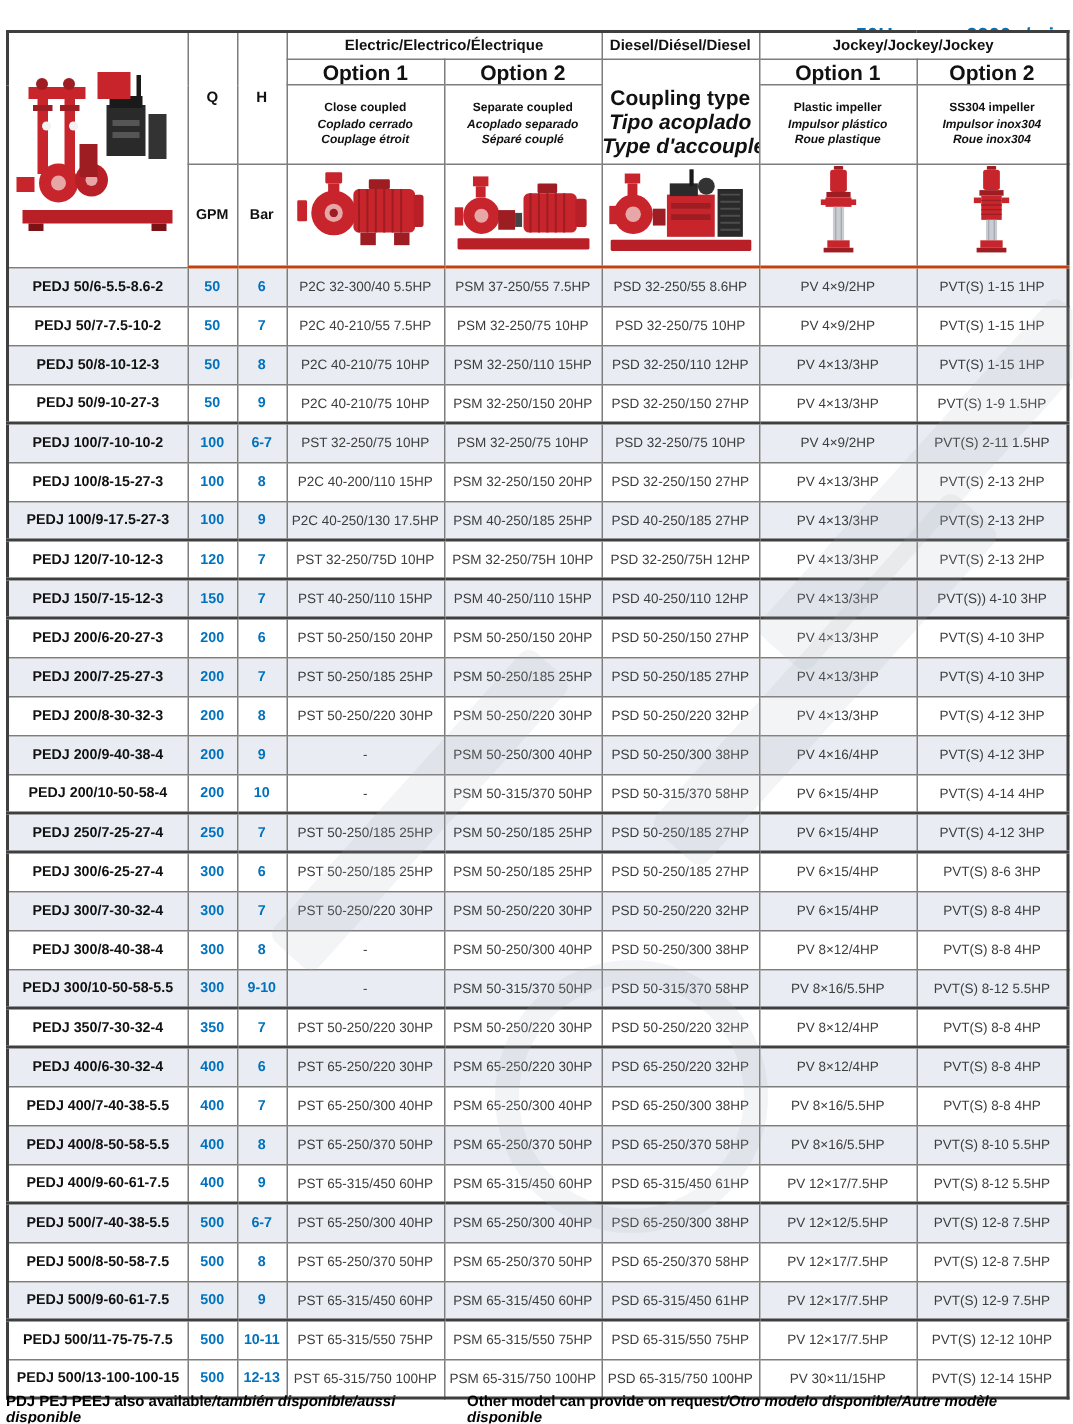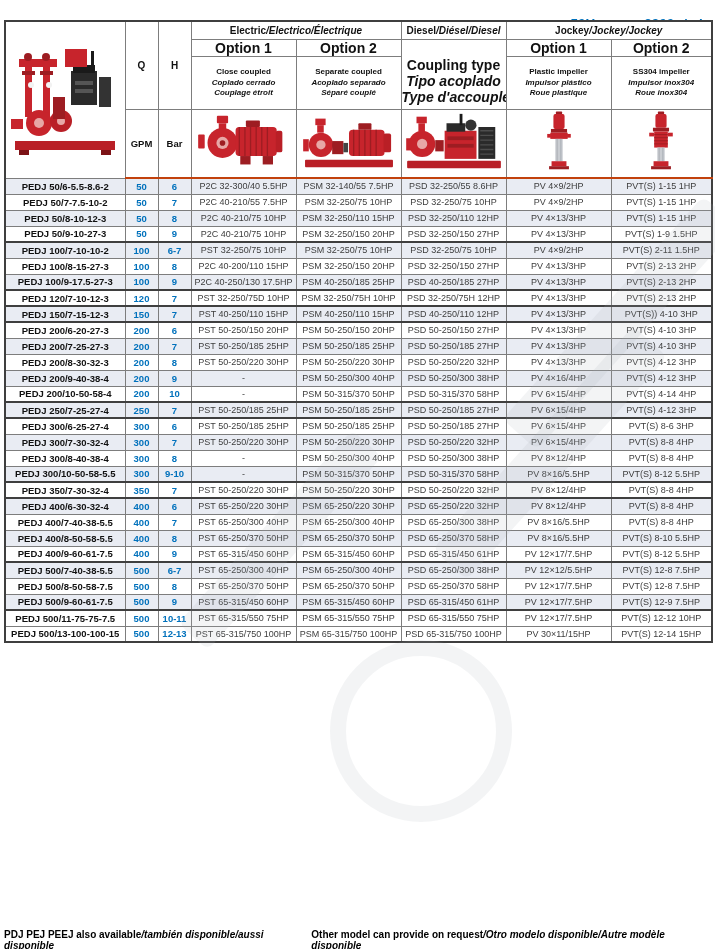--- a/index.html
+++ b/index.html
@@ -9,34 +9,34 @@
   .top-note{position:absolute;top:16px;right:4px;display:flex;gap:26px;
     font-size:13.5px;font-weight:bold;color:#0071bc;}
 
   table.spec{position:absolute;left:4px;top:20px;width:707px;border-collapse:collapse;
     table-layout:fixed;border:2px solid #3f3f3f;background:#fff;}
   table.spec td{border:1px solid #7d7d7d;padding:0;text-align:center;vertical-align:middle;
     overflow:hidden;white-space:nowrap;}
 
   
   tr.title-row td{height:17px;font-size:10px;font-weight:bold;color:#111;}
-  tr.title-row .t-it{font-style:italic;}
+  tr.title-row .t-it{}
   tr.opt-row td{height:14px;font-size:14px;font-weight:bold;color:#111;}
   tr.desc-row td{height:52px;font-size:8px;line-height:1.3;color:#111;white-space:normal;}
   .desc-en{font-weight:bold;display:block;}
   .desc-it{font-weight:bold;font-style:italic;display:block;}
   td.diesel-desc{vertical-align:middle;margin-left:12px;}
   td.diesel-desc .desc-wrap{margin-top:12px;}
   tr.img-row td{height:67px;border-bottom:2px solid #c2410c;}
   td.qh{font-size:11px;font-weight:bold;color:#111;}
   td.qh-unit{font-size:9.5px;font-weight:bold;color:#111;}
   td.pkg-cell{background:#fff;}
 
   
-  tbody.data tr{height:16px;}
+  tbody.data tr{height:26px;}
   tbody.data tr.stripe td{background:#e9ecf3;}
   tbody.data tr.grp-start td{border-top:2px solid #3f3f3f;}
   td.model{font-size:9.5px;font-weight:bold;color:#111;text-align:left;padding-left:6px;}
   td.qv{font-size:9.5px;font-weight:bold;color:#0071bc;}
   td.spec-val{font-size:9px;color:#3d3d3d;}
 
   .footer{position:absolute;left:4px;right:4px;top:929px;display:flex;
     justify-content:space-between;font-size:10px;color:#000;}
   .f-bold{font-weight:bold;}
   .f-it{font-weight:bold;font-style:italic;}
@@ -230,21 +230,21 @@
           </svg>
         </td>
       </tr>
     </thead>
     <tbody class="data">
         <tr class="stripe">
           <td class="model">PEDJ 50/6-5.5-8.6-2</td>
           <td class="qv">50</td>
           <td class="qv">6</td>
           <td class="spec-val">P2C 32-300/40 5.5HP</td>
-          <td class="spec-val">PSM 32-140/55 7.5HP</td>
+          <td class="spec-val">PSM 37-250/55 7.5HP</td>
           <td class="spec-val">PSD 32-250/55 8.6HP</td>
           <td class="spec-val">PV 4×9/2HP</td>
           <td class="spec-val">PVT(S) 1-15 1HP</td>
         </tr>
         <tr>
           <td class="model">PEDJ 50/7-7.5-10-2</td>
           <td class="qv">50</td>
           <td class="qv">7</td>
           <td class="spec-val">P2C 40-210/55 7.5HP</td>
           <td class="spec-val">PSM 32-250/75 10HP</td>

